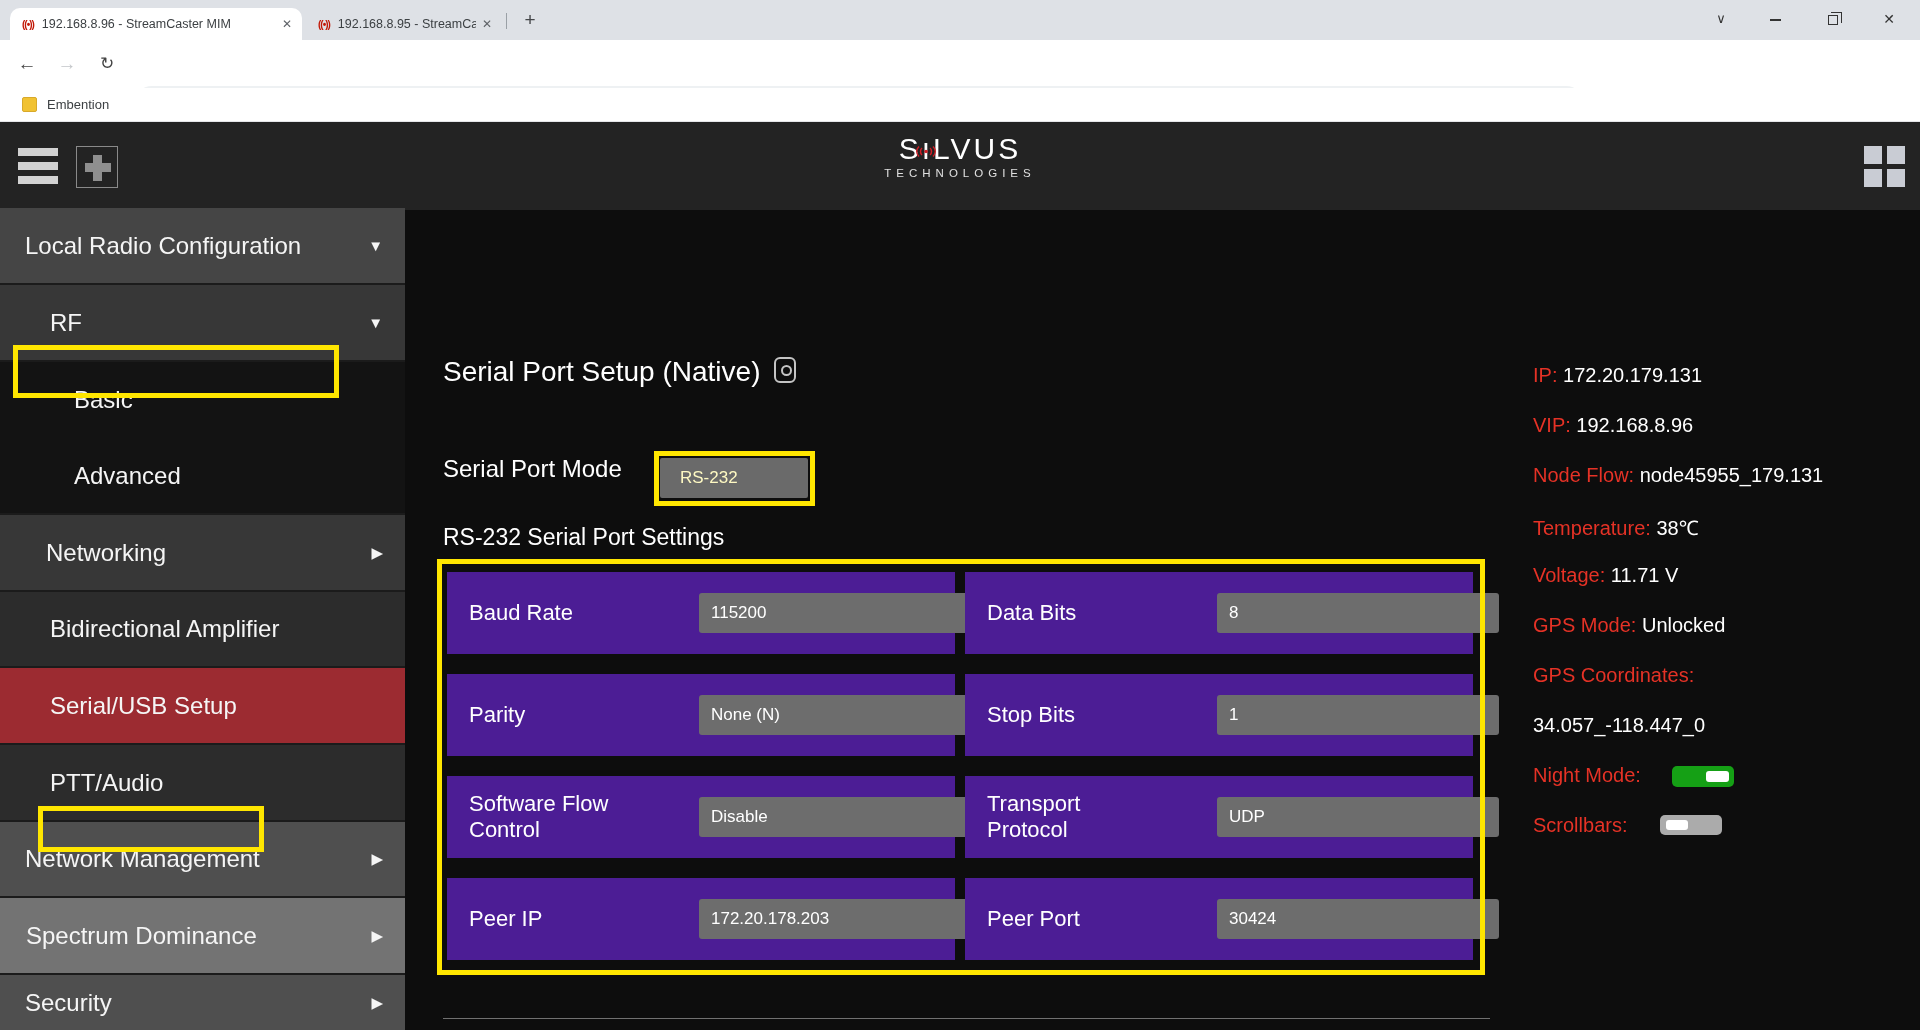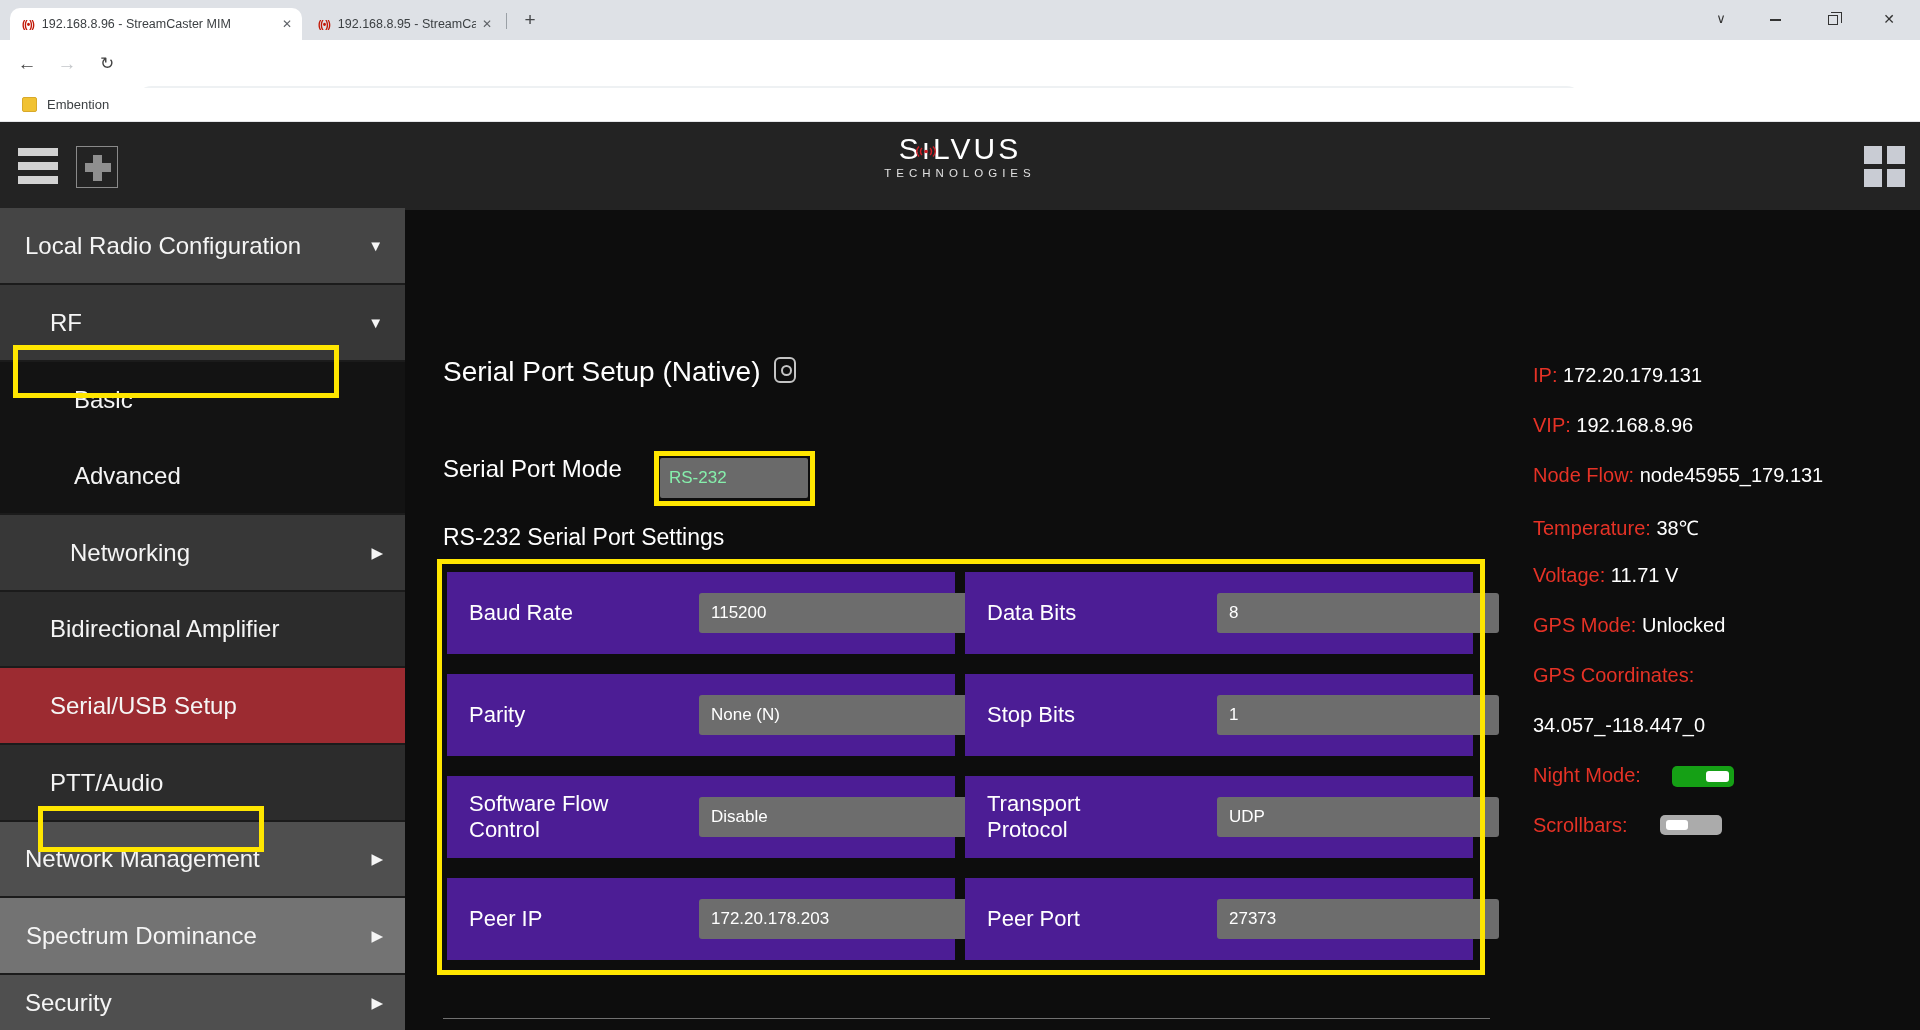--- a/index.html
+++ b/index.html
@@ -71,34 +71,34 @@
   .gi1{left:0;top:0} .gi2{left:23px;top:0} .gi3{left:0;top:23px} .gi4{left:23px;top:23px}
 
   
   .sidebar { position:absolute; left:0; top:86px; width:405px; height:822px; }
   .nav-item { position:absolute; left:0; width:405px; display:flex; align-items:center; color:#f5f5f5; font-size:24px; border-bottom:2px solid #1b1b1b; }
   .nav-item .chev { position:absolute; right:22px; font-size:15px; }
   .ni-0 { top:0px; height:77px; background:#454545; padding-left:25px; }
   .ni-1 { top:77px; height:77px; background:#373737; padding-left:50px; }
   .ni-2 { top:154px; height:76px; background:#131313; padding-left:74px; border-bottom:none; }
   .ni-3 { top:230px; height:77px; background:#131313; padding-left:74px; }
-  .ni-4 { top:307px; height:77px; background:#373737; padding-left:70px;align-items:center; }
+  .ni-4 { top:307px; height:77px; background:#373737; padding-left:46px;align-items:center; }
   .ni-5 { top:384px; height:76px; background:#2c2c2c; padding-left:50px; }
   .ni-6 { top:460px; height:77px; background:#9c2b31; padding-left:50px; }
   .ni-7 { top:537px; height:77px; background:#2c2c2c; padding-left:50px; }
   .ni-8 { top:614px; height:76px; background:#4f4f4f; padding-left:25px; }
   .ni-9 { top:690px; height:77px; background:#737373; padding-left:26px; }
   .ni-10 { top:767px; height:55px; background:#4f4f4f; padding-left:25px; border-bottom:none; }
 
   
   .main-title { position:absolute; left:443px; top:234px; font-size:28px; color:#fff; font-weight:500; }
   .title-icon { display:inline-block; position:relative; width:22px; height:26px; border:2.5px solid #c4c4c4; border-radius:6px; margin-left:14px; vertical-align:-2px; }
   .title-icon:before { content:""; position:absolute; left:5px; top:6px; width:7px; height:7px; border:2px solid #c4c4c4; border-radius:50%; }
   .mode-label { position:absolute; left:443px; top:333px; font-size:24px; color:#fff; }
-  .mode-select { position:absolute; left:660px; top:336px; width:148px; height:40px; background:#6a6a6a; border-radius:2px; color:#86efac; font-size:17px; line-height:40px; padding-left:9px; }
+  .mode-select { position:absolute; left:660px; top:336px; width:148px; height:40px; background:#6a6a6a; border-radius:2px; color:#fef9c3; font-size:17px; line-height:40px; padding-left:20px; }
   .section-heading { position:absolute; left:443px; top:402px; font-size:23px; color:#fff; }
 
   .cell { position:absolute; width:508px; height:82px; background:#4c1d95; }
   .cell .flabel { position:absolute; left:22px; top:50%; transform:translateY(-50%); font-size:22px; color:#fff; line-height:26px; max-width:180px; }
   .cell .finput { position:absolute; left:208px; top:21px; width:282px; height:40px; background:#6d6d6d; border-radius:3px; color:#fff; font-size:17px; line-height:40px; padding-left:12px;margin-left:44px; }
   .c-r1c1{left:447px;top:450px} .c-r1c2{left:965px;top:450px}
   .c-r2c1{left:447px;top:552px} .c-r2c2{left:965px;top:552px}
   .c-r3c1{left:447px;top:654px} .c-r3c2{left:965px;top:654px}
   .c-r4c1{left:447px;top:756px} .c-r4c2{left:965px;top:756px}
 
@@ -291,21 +291,21 @@
   <div class="cell c-r3c2">
     <div class="flabel">Transport Protocol</div>
     <div class="finput">UDP</div>
   </div>
   <div class="cell c-r4c1">
     <div class="flabel">Peer IP</div>
     <div class="finput">172.20.178.203</div>
   </div>
   <div class="cell c-r4c2">
     <div class="flabel">Peer Port</div>
-    <div class="finput">27373</div>
+    <div class="finput">30424</div>
   </div>
 
   <div class="divider"></div>
 
   <div class="info-row ir-0"><span class="ilabel">IP:</span> <span class="ivalue">172.20.179.131</span></div>
   <div class="info-row ir-1"><span class="ilabel">VIP:</span> <span class="ivalue">192.168.8.96</span></div>
   <div class="info-row ir-2"><span class="ilabel">Node Flow:</span> <span class="ivalue">node45955_179.131</span></div>
   <div class="info-row ir-3"><span class="ilabel">Temperature:</span> <span class="ivalue">38℃</span></div>
   <div class="info-row ir-4"><span class="ilabel">Voltage:</span> <span class="ivalue">11.71 V</span></div>
   <div class="info-row ir-5"><span class="ilabel">GPS Mode:</span> <span class="ivalue">Unlocked</span></div>

